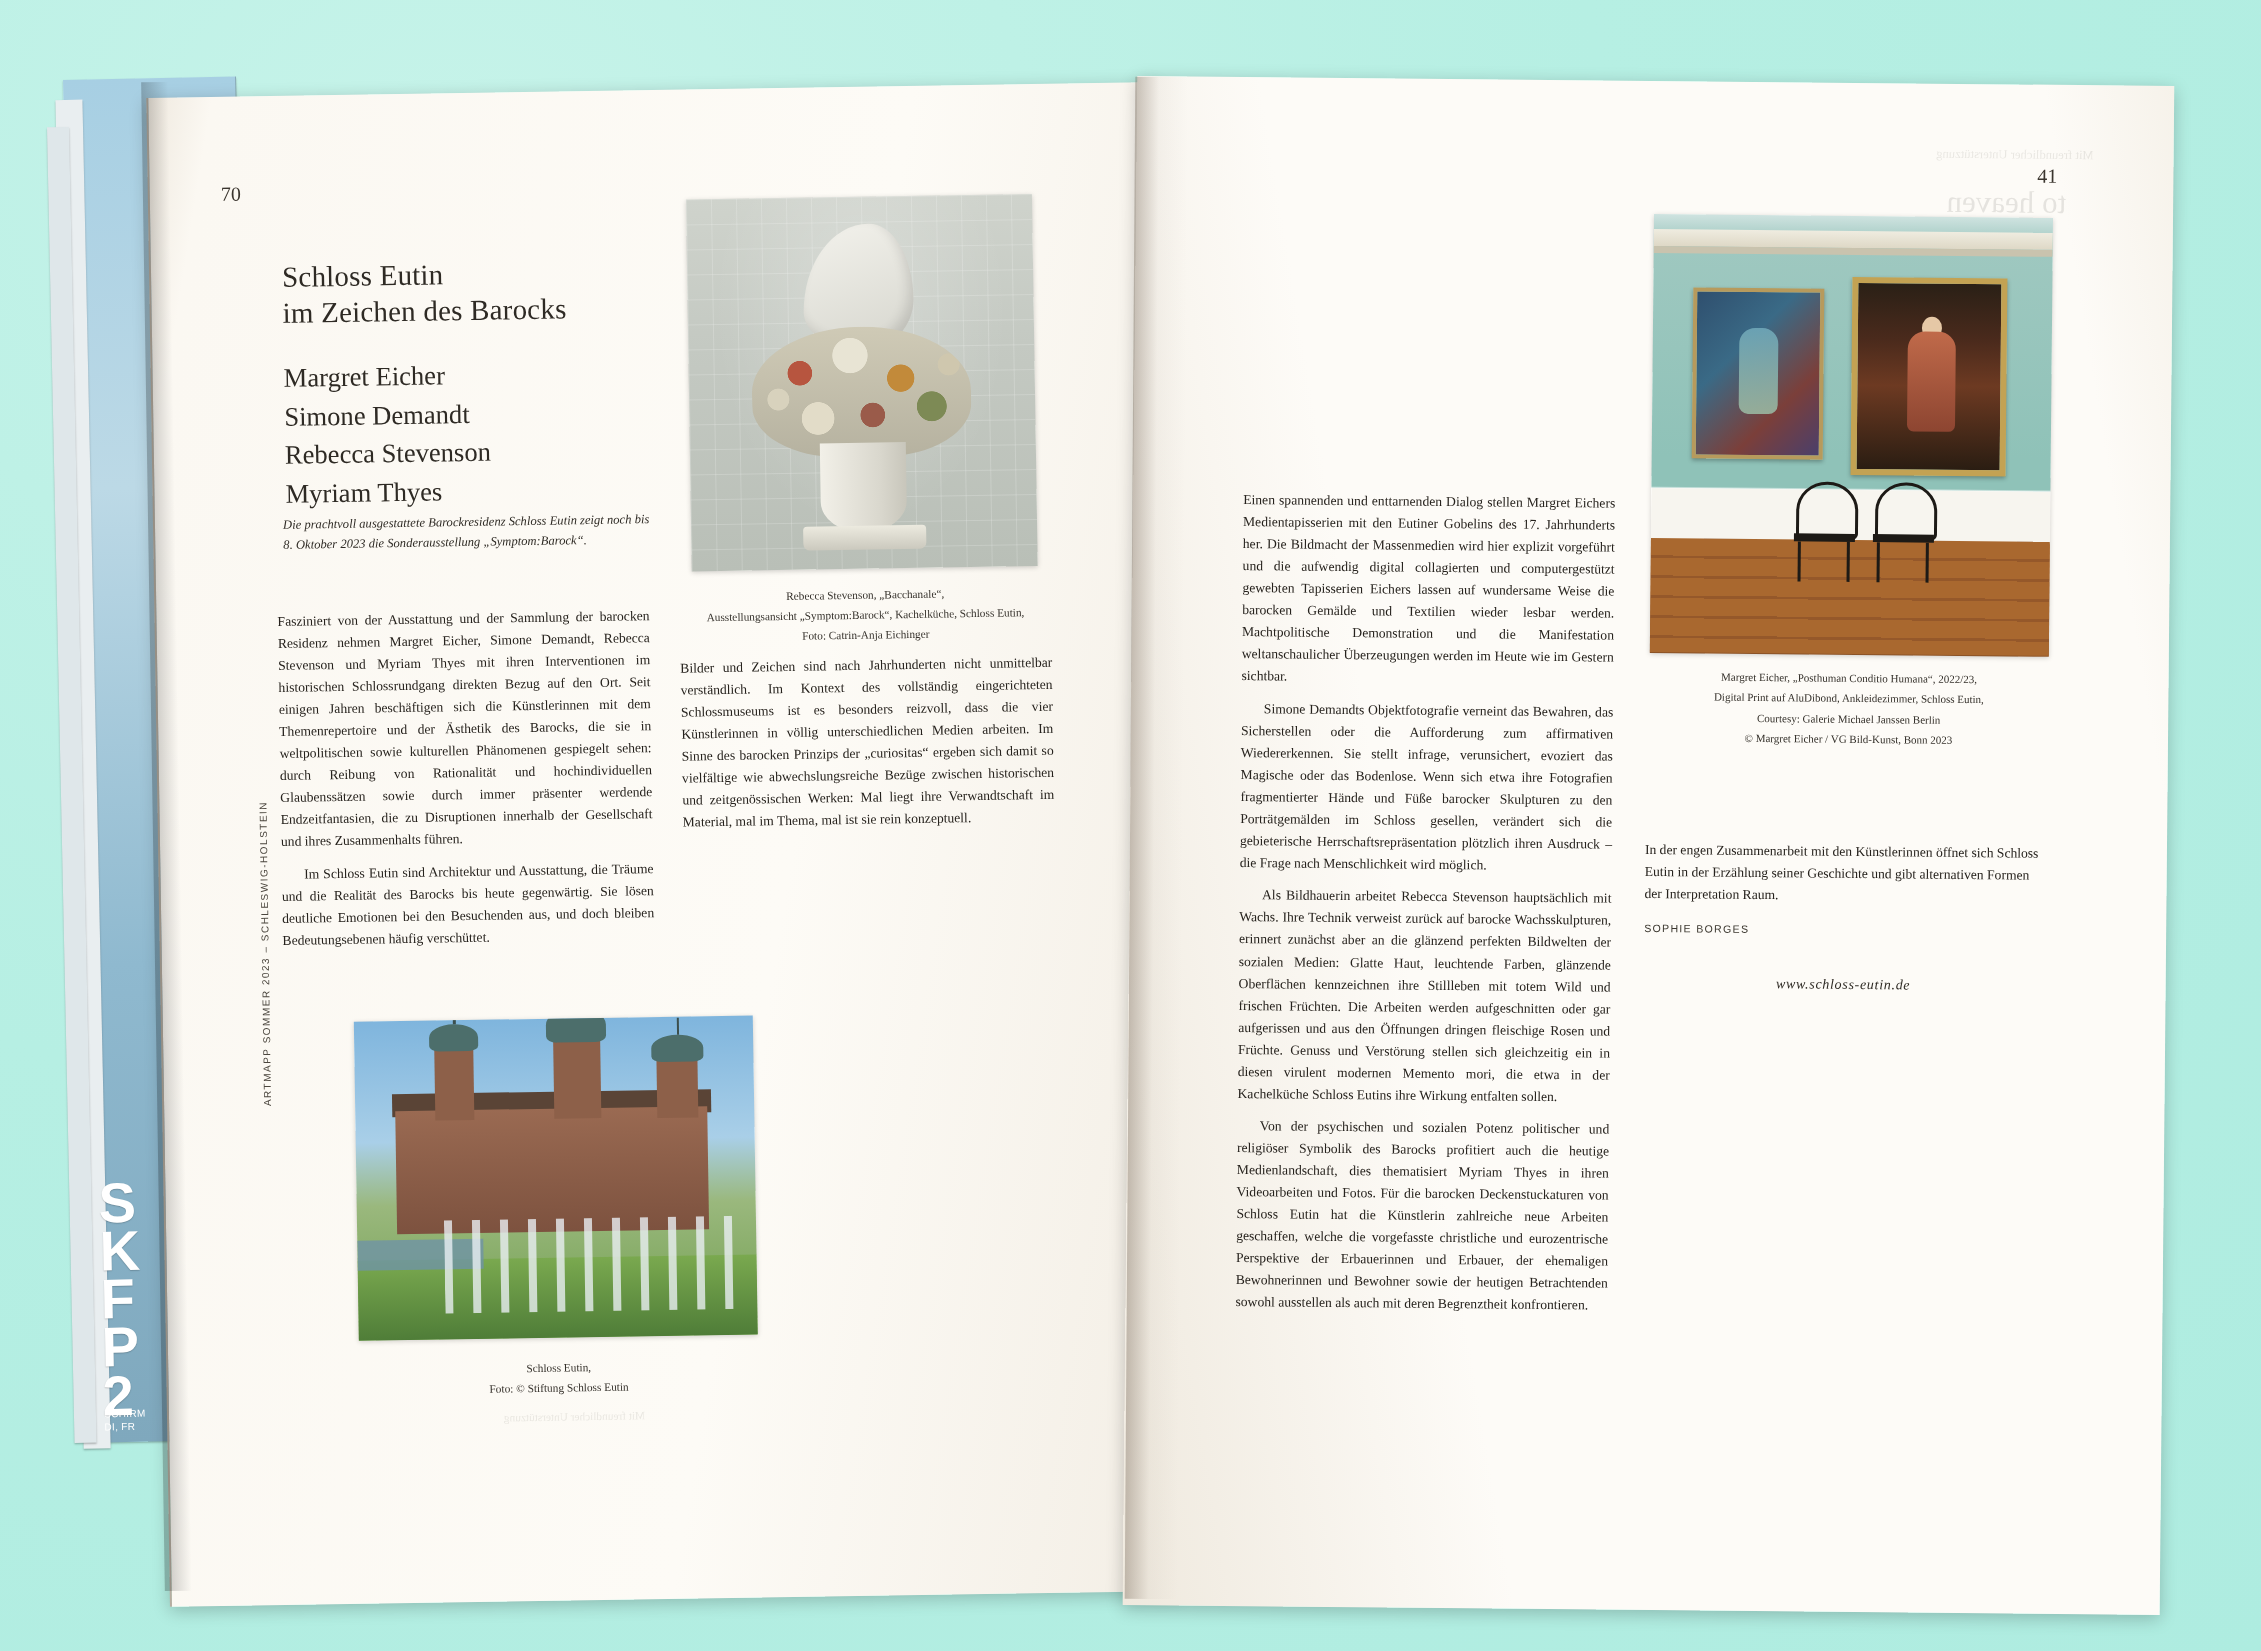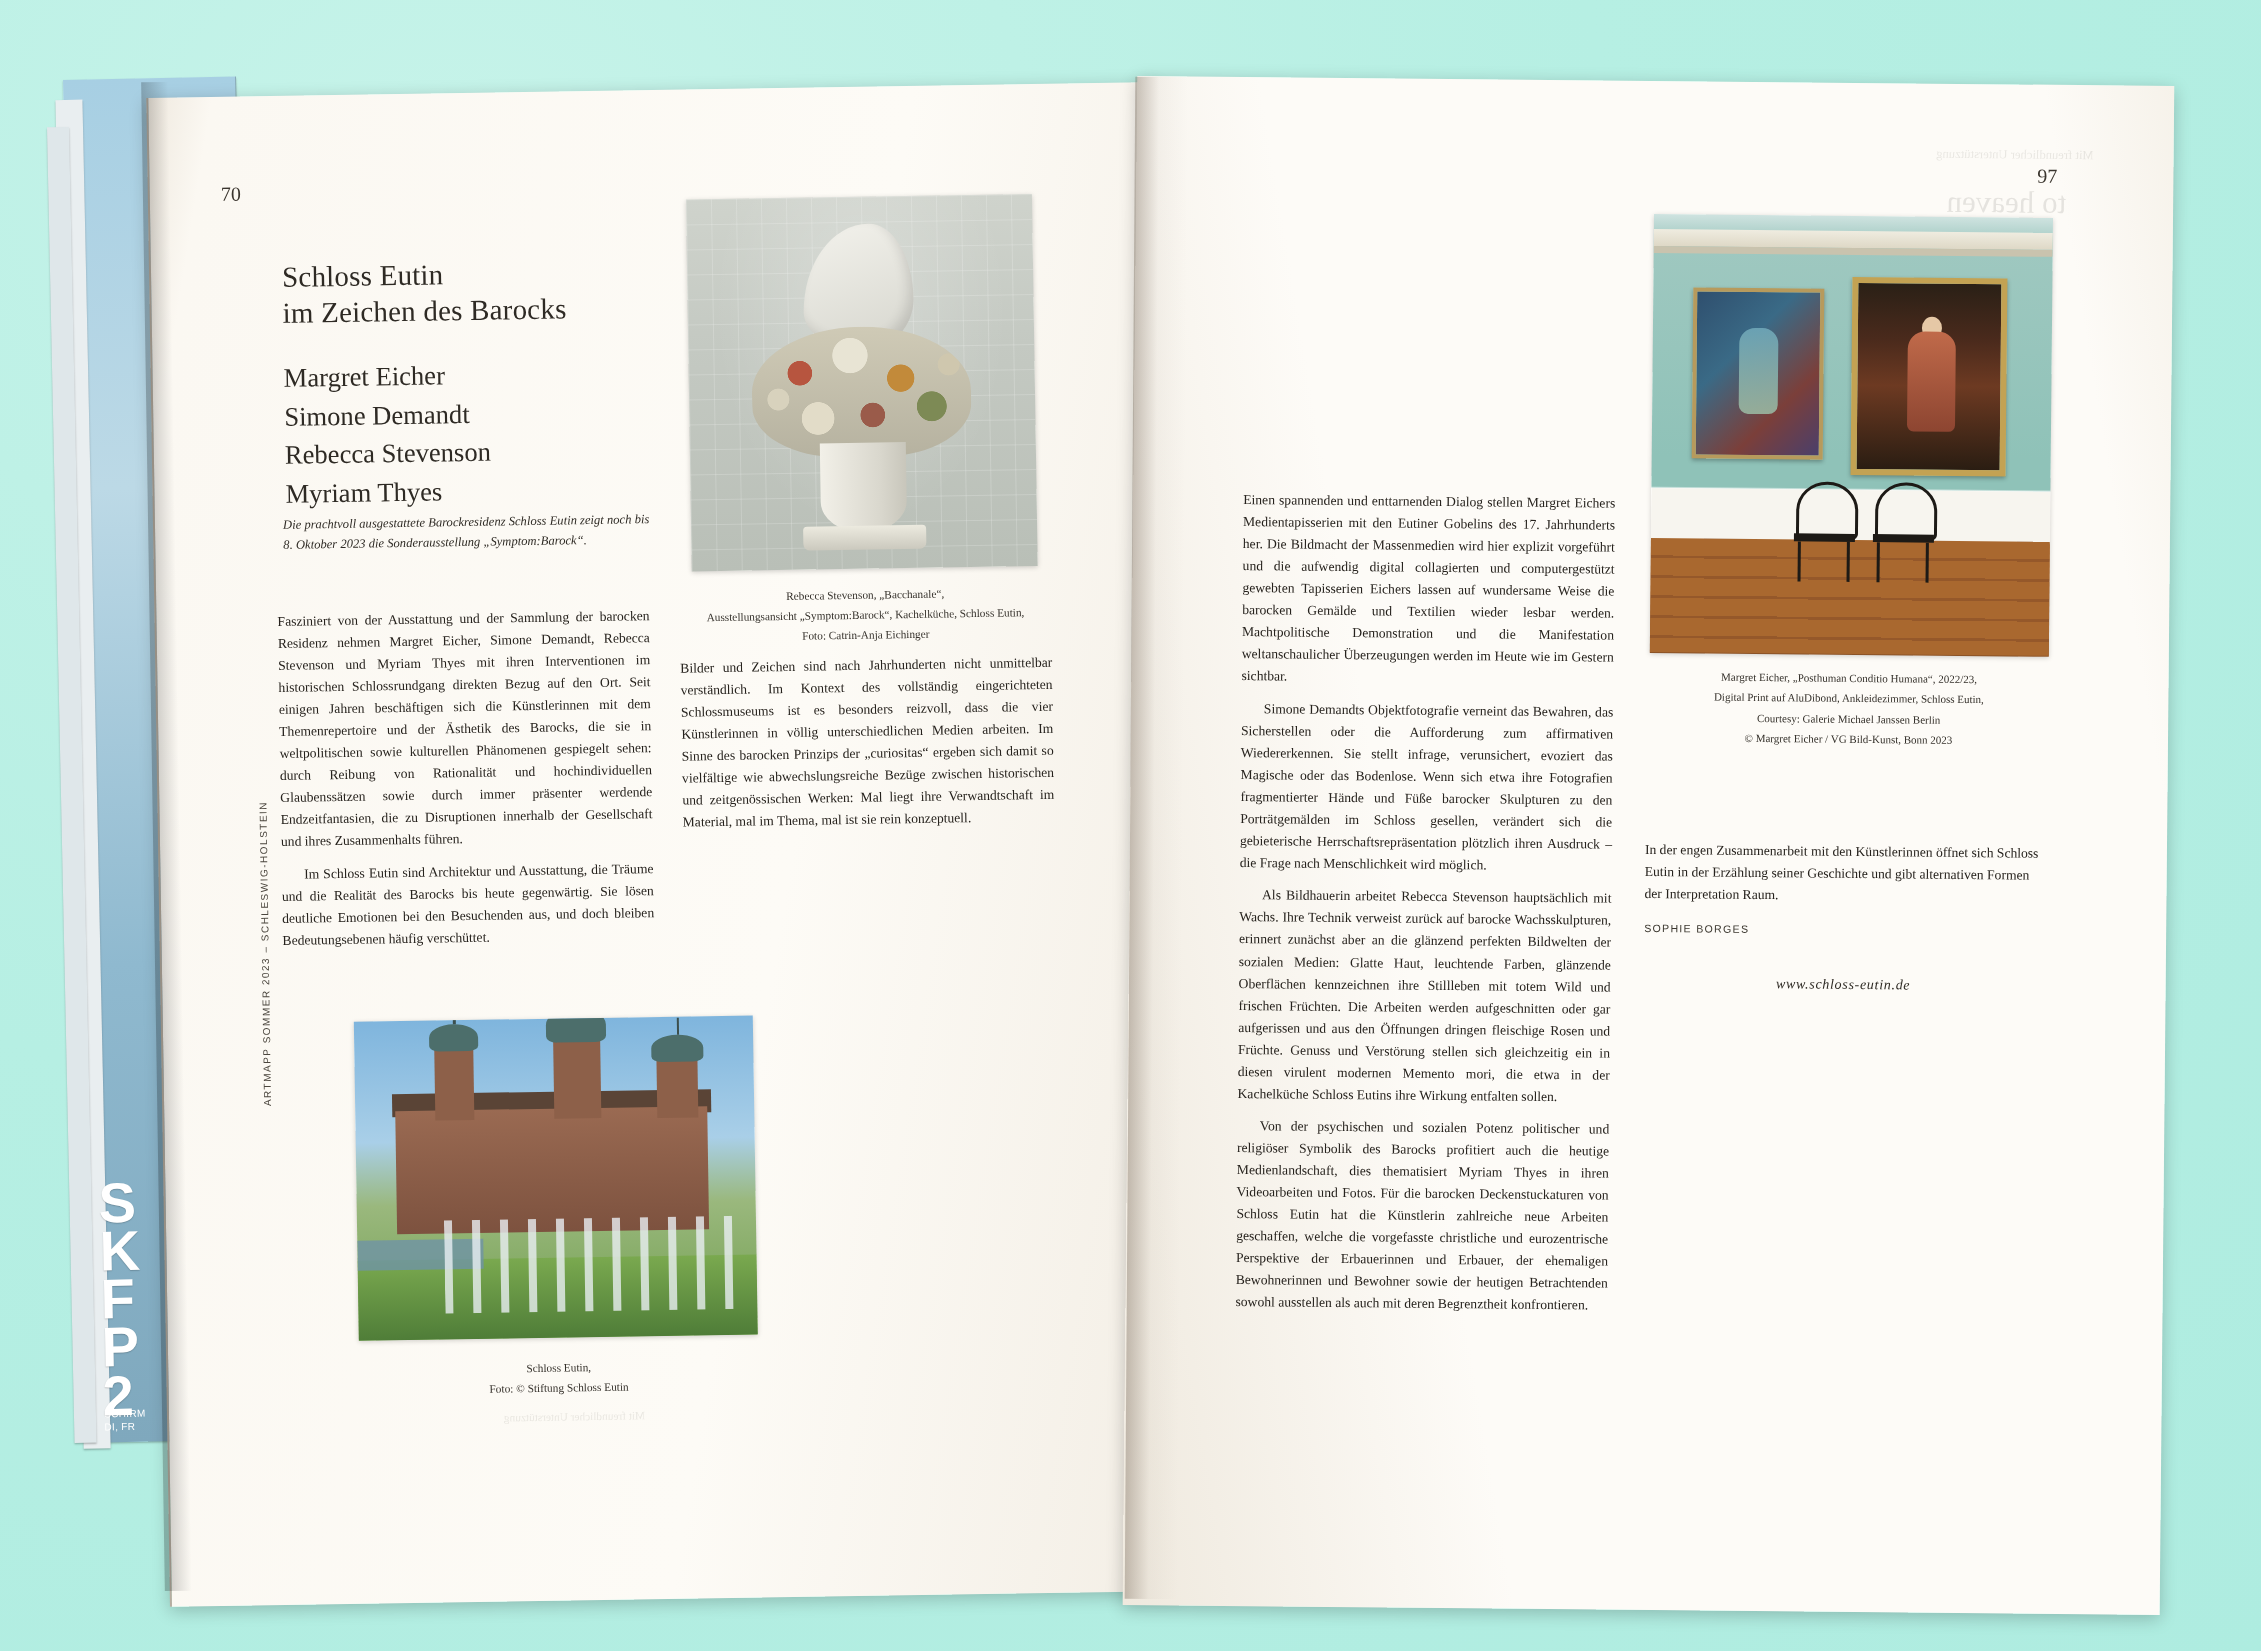--- a/index.html
+++ b/index.html
@@ -410,21 +410,21 @@
     <div class="cap-castle" style="white-space:pre-line">Schloss Eutin,
 Foto: © Stiftung Schloss Eutin</div>
 
     <div class="vspine">ARTMAPP   SOMMER 2023 – SCHLESWIG-HOLSTEIN</div>
 
     <div class="ghost3">Mit freundlicher Unterstützung</div>
   </div>
 
   <div class="rp">
 
-    <div class="folio" style="left:901px;top:80px">97</div>
+    <div class="folio" style="left:901px;top:80px">41</div>
 
     <div class="ghost2">Mit freundlicher Unterstützung</div>
     <div class="ghost">to heaven</div>
 
     <div class="rcol1">
       <p>Einen spannenden und enttarnenden Dialog stellen Margret Eichers Medientapisserien mit den Eutiner Gobelins des 17. Jahrhunderts her. Die Bildmacht der Massenmedien wird hier explizit vorgeführt und die aufwendig digital collagierten und computergestützt gewebten Tapisserien Eichers lassen auf wundersame Weise die barocken Gemälde und Textilien wieder lesbar werden. Machtpolitische Demonstration und die Manifestation weltanschaulicher Überzeugungen werden im Heute wie im Gestern sichtbar.</p>
       <p class="ind">Simone Demandts Objektfotografie verneint das Bewahren, das Sicherstellen oder die Aufforderung zum affirmativen Wiedererkennen. Sie stellt infrage, verunsichert, evoziert das Magische oder das Bodenlose. Wenn sich etwa ihre Fotografien fragmentierter Hände und Füße barocker Skulpturen zu den Porträtgemälden im Schloss gesellen, verändert sich die gebieterische Herrschaftsrepräsentation plötzlich ihren Ausdruck – die Frage nach Menschlichkeit wird möglich.</p>
       <p class="ind">Als Bildhauerin arbeitet Rebecca Stevenson hauptsächlich mit Wachs. Ihre Technik verweist zurück auf barocke Wachsskulpturen, erinnert zunächst aber an die glänzend perfekten Bildwelten der sozialen Medien: Glatte Haut, leuchtende Farben, glänzende Oberflächen kennzeichnen ihre Stillleben mit totem Wild und frischen Früchten. Die Arbeiten werden aufgeschnitten oder gar aufgerissen und aus den Öffnungen dringen fleischige Rosen und Früchte. Genuss und Verstörung stellen sich gleichzeitig ein in diesen virulent modernen Memento mori, die etwa in der Kachelküche Schloss Eutins ihre Wirkung entfalten sollen.</p>
       <p class="ind">Von der psychischen und sozialen Potenz politischer und religiöser Symbolik des Barocks profitiert auch die heutige Medienlandschaft, dies thematisiert Myriam Thyes in ihren Videoarbeiten und Fotos. Für die barocken Deckenstuckaturen von Schloss Eutin hat die Künstlerin zahlreiche neue Arbeiten geschaffen, welche die vorgefasste christliche und eurozentrische Perspektive der Erbauerinnen und Erbauer, der ehemaligen Bewohnerinnen und Bewohner sowie der heutigen Betrachtenden sowohl ausstellen als auch mit deren Begrenztheit konfrontieren.</p>
     </div>

